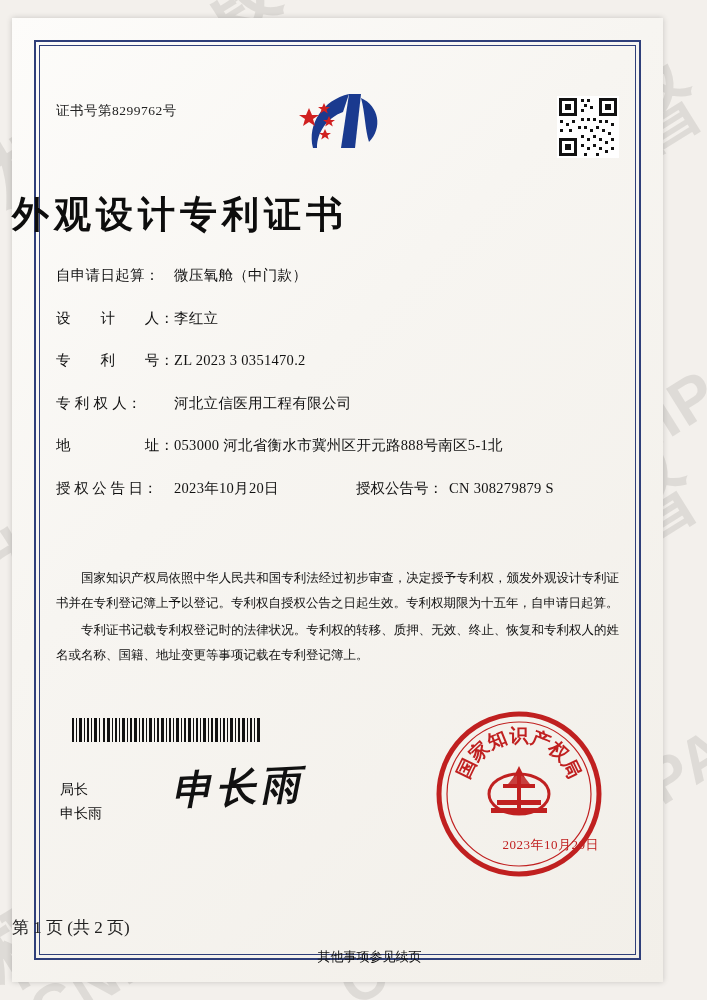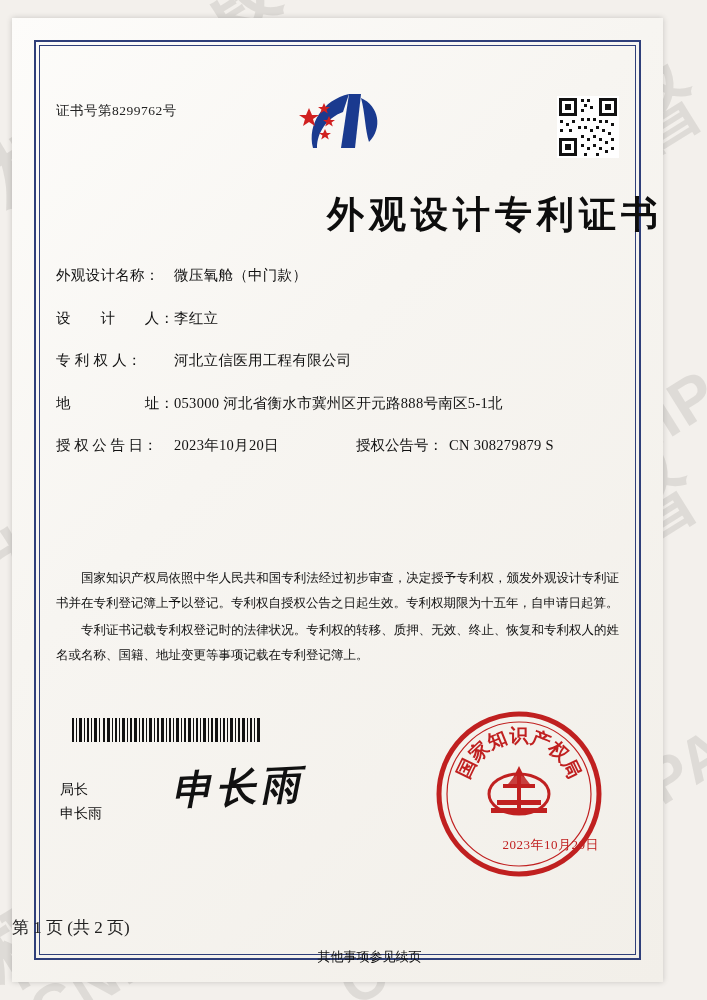--- a/index.html
+++ b/index.html
@@ -90,21 +90,21 @@
     width: 62px;
     height: 62px;
     z-index: 5;
   }
   .qr svg { display: block; }
 
   .title {
     position: absolute;
     left: 0; right: 0;
     top: 172px;
-    text-align: right;
+    text-align: left;
     font-size: 37px;
     letter-spacing: 5px;
     color: #0d0d0d;
     font-weight: bold;
     font-family: "Liberation Serif", serif;
     z-index: 5;
   }
 
   
   .fields {
@@ -330,29 +330,33 @@
           <rect x="39" y="57" width="3" height="3"></rect>
       </g>
     </svg>
   </div>
 
   <div class="title">外观设计专利证书</div>
 
   <div class="fields">
 
     <div class="row">
-      <div class="label">外观设计名称：</div>
+      <div class="label">自申请日起算：</div>
       <div class="value">微压氧舱（中门款）</div>
     </div>
 
     <div class="row">
       <div class="label">设　　计　　人：</div>
       <div class="value">李红立</div>
     </div>
 
+    <div class="row">
+      <div class="label">专　　利　　号：</div>
+      <div class="value">ZL 2023 3 0351470.2</div>
+    </div>
 
 
     <div class="row">
       <div class="label">专 利 权 人：</div>
       <div class="value">河北立信医用工程有限公司</div>
     </div>
 
     <div class="row">
       <div class="label">地　　　　　址：</div>
       <div class="value">053000 河北省衡水市冀州区开元路888号南区5-1北</div>

